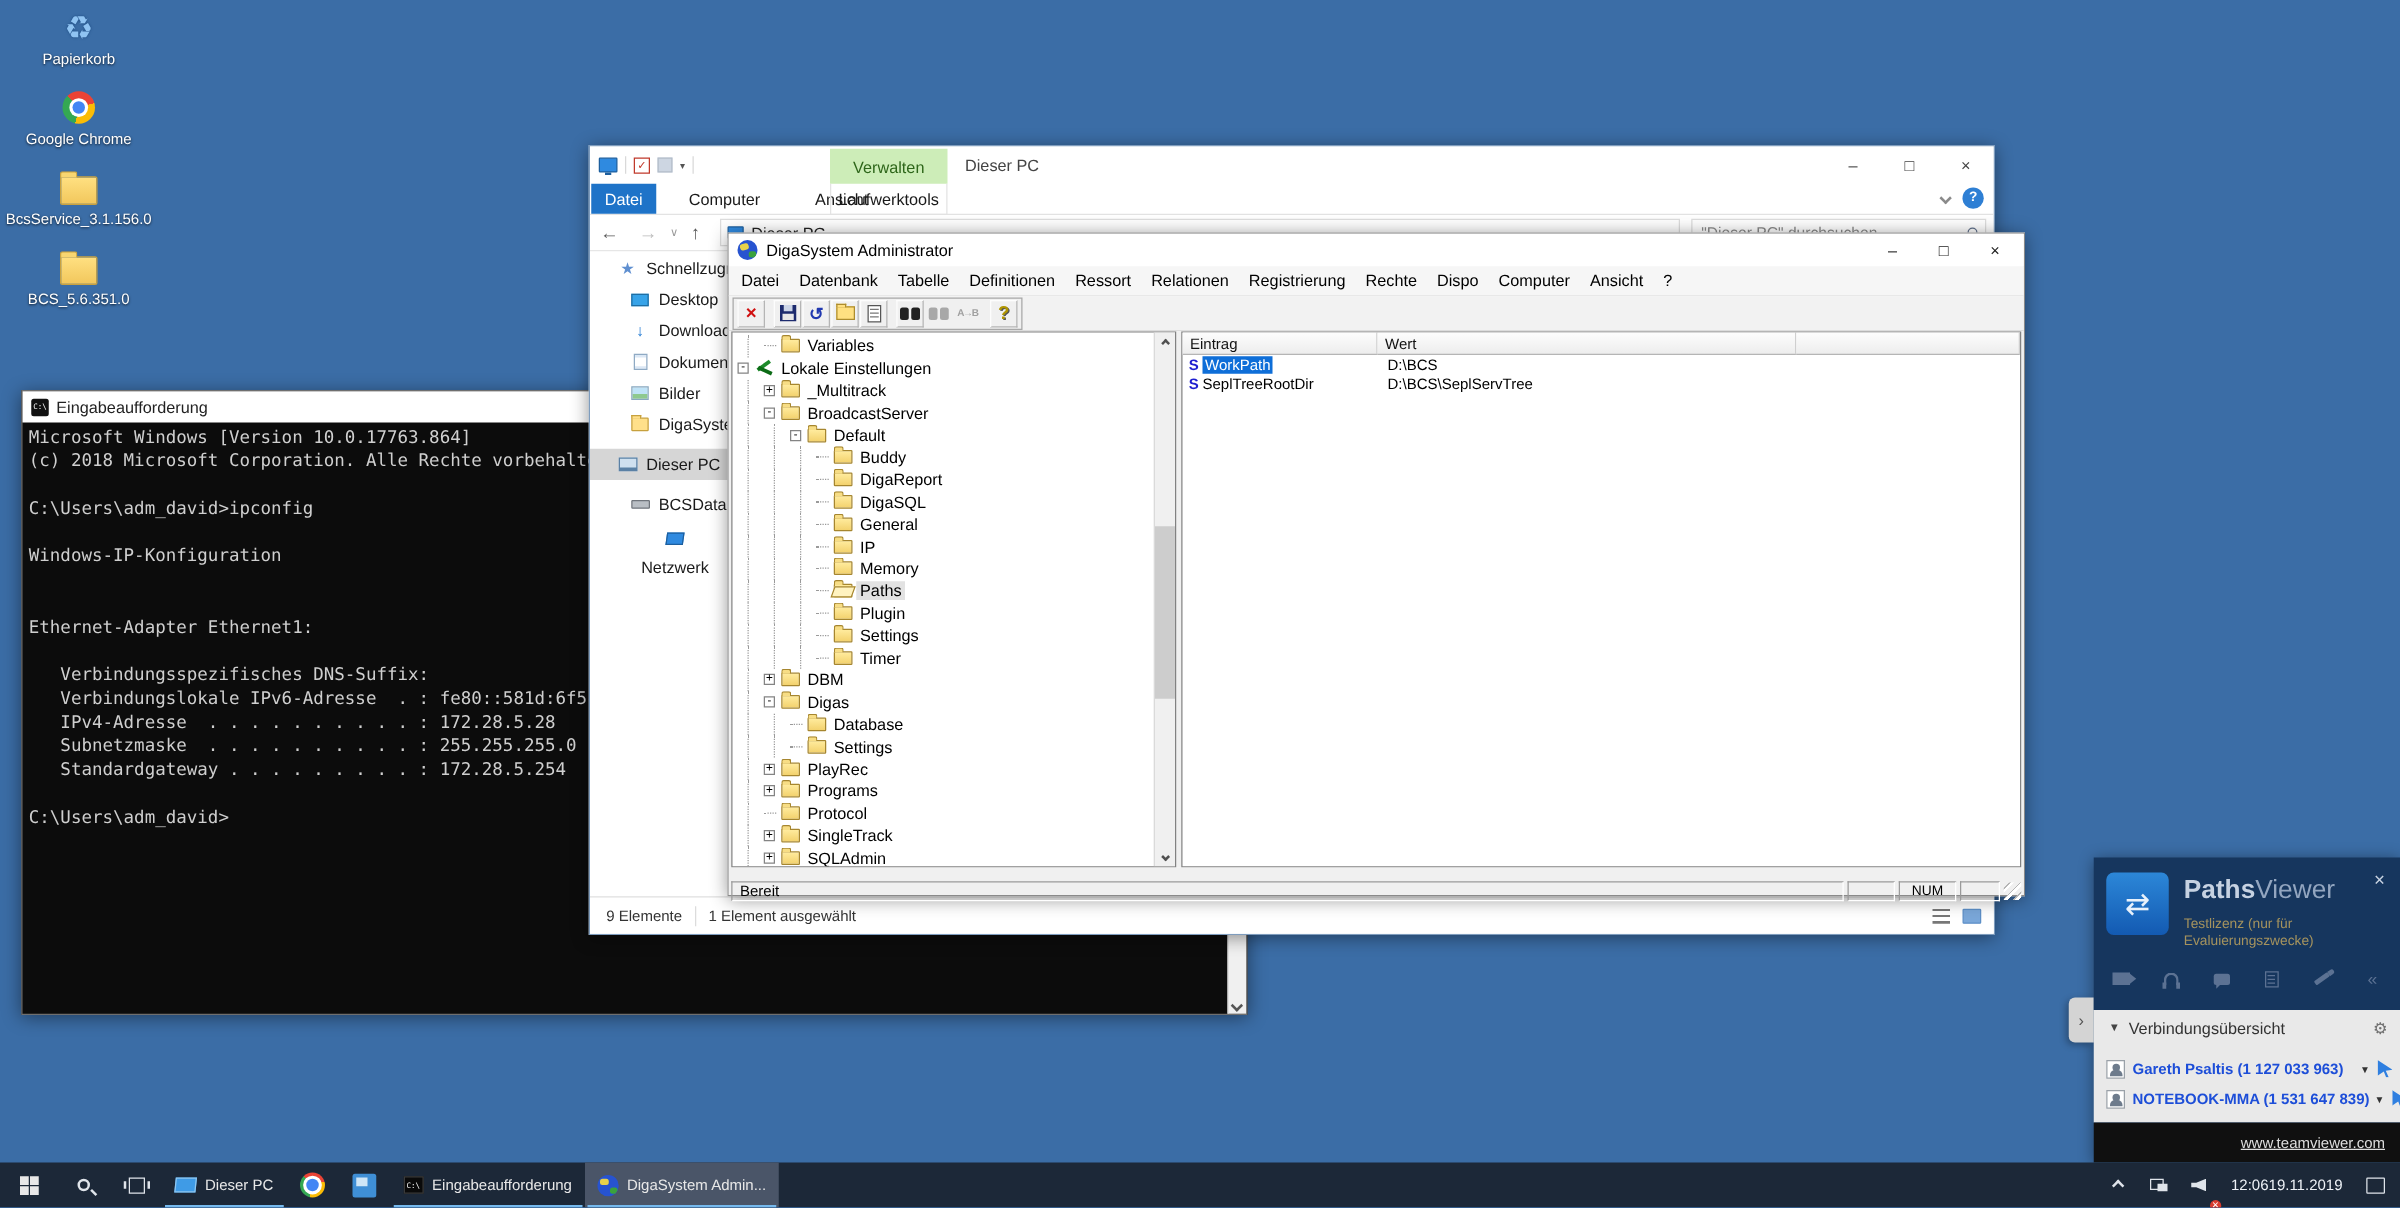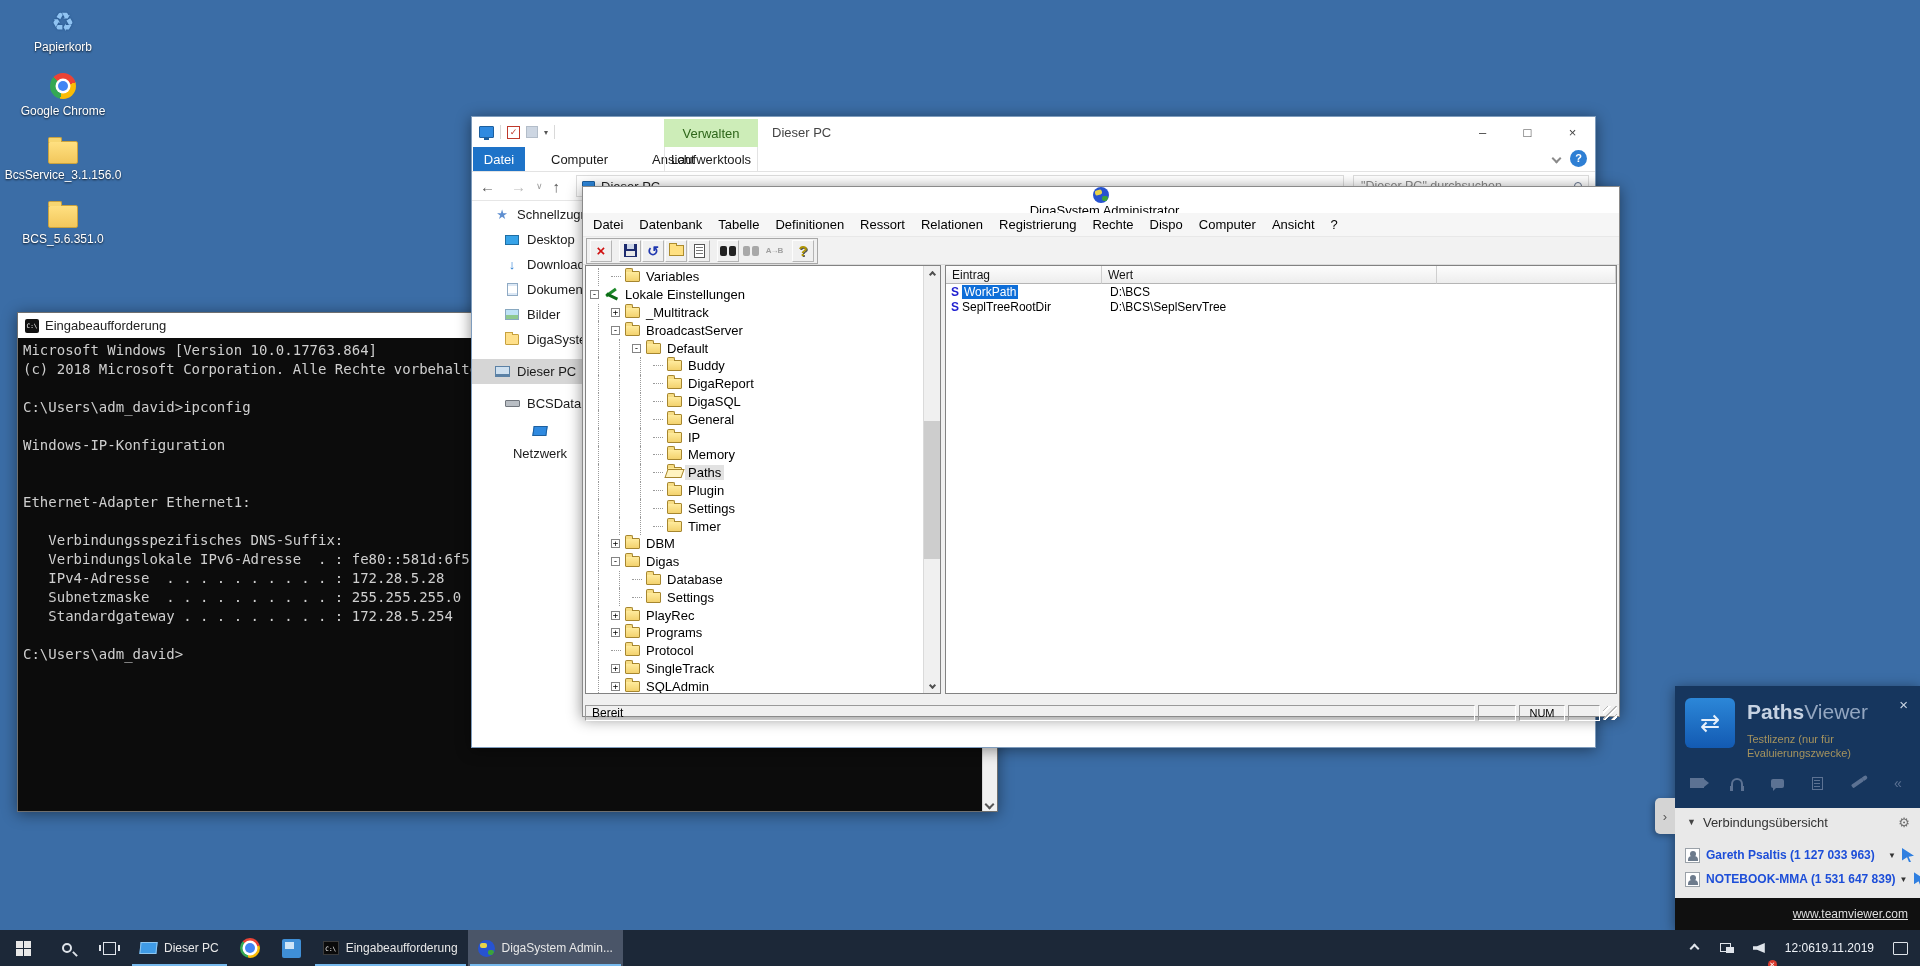--- a/index.html
+++ b/index.html
@@ -79,21 +79,21 @@
   .drive-icon{width:15px;height:7px;background:#b9bec4;border:1px solid #70757c;border-radius:1px;}
   .network-icon{width:14px;height:10px;background:#2f8ae0;border:1px solid #1d5f9e;transform:skewX(-8deg);}
   .exp-status{position:absolute;left:0;bottom:0;width:100%;height:30px;border-top:1px solid #e0e0e0;display:flex;align-items:center;font-size:12px;color:#333;background:#fff;}
   .exp-status .sep{width:1px;height:16px;background:#dcdcdc;margin:0 10px;}
   .view-icons{position:absolute;right:10px;display:flex;gap:10px;align-items:center;}
   .view-list-icon{width:14px;height:12px;background:repeating-linear-gradient(#777 0 2px,transparent 2px 5px);}
   .view-thumb-icon{width:15px;height:12px;background:#7aa7d9;border:1px solid #5d8fc7;border-radius:1px;}
 
   
   .diga-win{left:582px;top:186px;width:1038px;height:531px;border:1px solid #8a8a8a;z-index:3;display:flex;flex-direction:column;}
-  .diga-title{height:26px;display:flex;align-items:center;padding-left:7px;background:#fff;flex-direction:column;}
+  .diga-title{height:26px;display:flex;align-items:center;padding-left:7px;background:#fff;}
   .globe-icon{width:16px;height:16px;border-radius:50%;background:#2753d0;position:relative;overflow:hidden;margin-right:7px;flex:0 0 auto;}
   .globe-icon::before{content:"";position:absolute;left:2px;top:3px;width:7px;height:5px;background:#e8d24a;border-radius:2px;transform:rotate(-15deg);}
   .globe-icon::after{content:"";position:absolute;right:1px;bottom:2px;width:6px;height:5px;background:#3ba23c;border-radius:2px;}
   .diga-title-text{font-size:13px;color:#000;flex:1;}
   .diga-caps{display:flex;gap:27px;margin-right:16px;}
   .diga-cap{font-size:13px;color:#222;width:14px;text-align:center;}
   .diga-menu{height:24px;display:flex;align-items:center;background:#f6f6f6;border-bottom:1px solid #e8e8e8;padding-left:2px;}
   .menu-item{font-size:13px;color:#000;padding:0 8px;}
   .diga-toolbar{height:28px;background:#f2f2f2;display:flex;align-items:center;padding-left:3px;border-bottom:1px solid #dcdcdc;}
   .tb-group{display:inline-flex;align-items:center;border:1px solid #a8a8a8;background:#f0f0f0;padding:1px 3px;height:26px;gap:1px;}
@@ -374,20 +374,29 @@
         </span>
         <span>BCSData (D:)</span>
       </div>
       <div class="sb-item sb-gap" style="padding-left: 22px; flex-direction: column;">
         <span class="sbi">
           <span class="network-icon"></span>
         </span>
         <span>Netzwerk</span>
       </div>
     </div>
+  <div class="exp-status">
+    <span style="padding-left:13px;">9 Elemente</span>
+    <span class="sep"></span>
+    <span>1 Element ausgewählt</span>
+    <div class="view-icons">
+      <span class="view-list-icon"></span>
+      <span class="view-thumb-icon"></span>
+    </div>
+  </div>
 </div>
 
 <div class="win diga-win">
   <div class="diga-title">
     <span class="globe-icon"></span>
     <span class="diga-title-text">DigaSystem Administrator</span>
     <span class="diga-caps">
       <span class="diga-cap">–</span>
       <span class="diga-cap">□</span>
       <span class="diga-cap">×</span>

